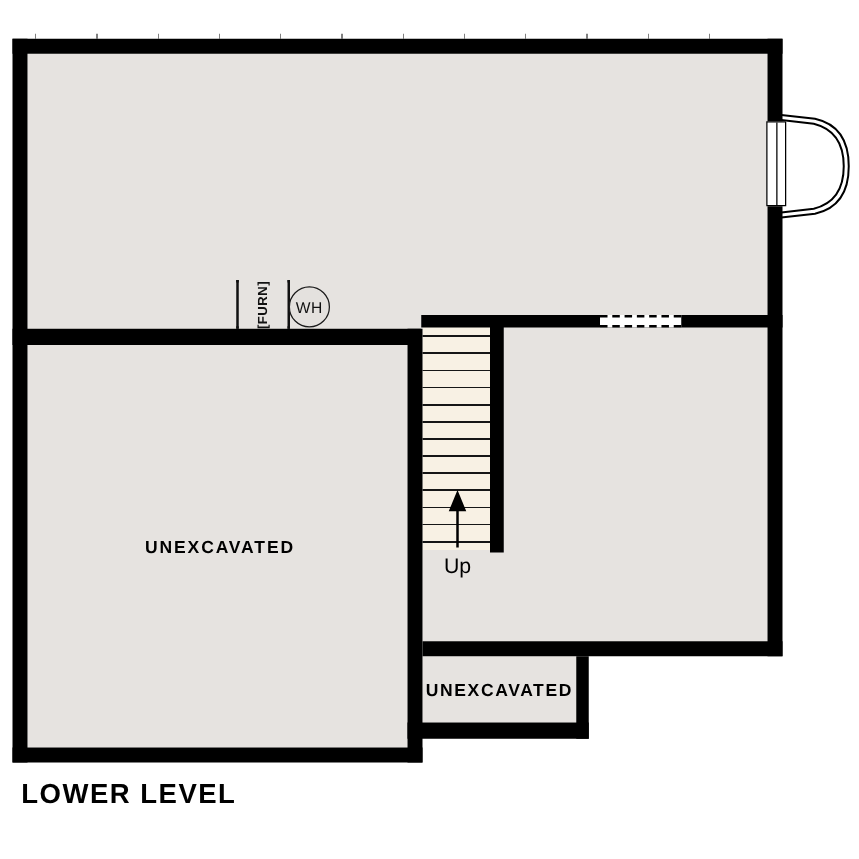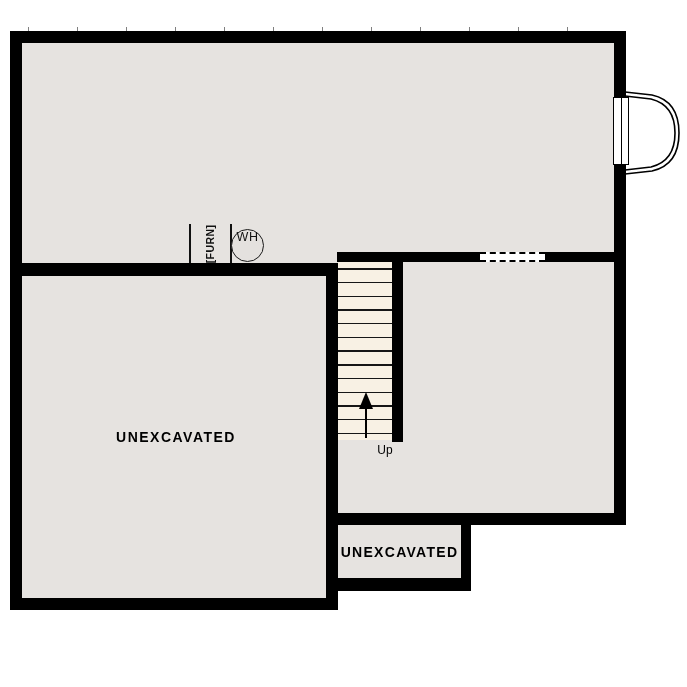--- a/index.html
+++ b/index.html
@@ -47,21 +47,21 @@
     left:613px;top:97px;width:16px;height:68px;background:#ffffff;
     border:1.5px solid #000;box-sizing:border-box;
   }
   .bay-frame-divider{position:absolute;left:6.5px;top:0;width:1.5px;height:100%;background:#000;}
   .bay-svg{left:624px;top:86px;}
   
   .room-label{font-weight:bold;text-align:center;line-height:1.1;}
   .lbl-basement{left:172px;top:136px;width:300px;font-size:18.5px;letter-spacing:1px;}
   .lbl-left{left:76px;top:430px;width:200px;font-size:14px;letter-spacing:1.5px;}
   .lbl-small{left:337px;top:545px;width:125px;font-size:14px;letter-spacing:1.3px;}
-  .lbl-up{left:364px;top:443px;width:42px;text-align:center;font-size:12px;}
+  .lbl-up{left:345px;top:443px;width:42px;text-align:center;font-size:17px;}
   .plan-title{left:17px;top:622px;font-size:22px;font-weight:bold;letter-spacing:1.2px;}
   
   .arrow-line{left:365px;top:406px;width:1.6px;height:32px;background:#000;}
   .arrow-head{
     left:359px;top:392px;width:0;height:0;
     border-left:7px solid transparent;border-right:7px solid transparent;
     border-bottom:17px solid #000;
   }
   
   .furnace{left:189px;top:224px;width:35px;height:39px;display:flex;align-items:stretch;justify-content:space-between;}
@@ -70,21 +70,21 @@
   .bracket-r{border:2px solid #111;border-left:none;}
   .furn-mid{flex:1;display:flex;align-items:center;justify-content:center;}
   .furn-text{
     transform:rotate(-90deg);white-space:nowrap;font-size:10.5px;font-weight:600;
     letter-spacing:0.4px;color:#111;
   }
   
   .wh{
     left:231px;top:229px;width:33px;height:33px;border-radius:50%;
     border:1.6px solid #1a1a1a;background:#e4e1de;box-sizing:border-box;
-    display:flex;align-items:flex-start;justify-content:center;
+    display:flex;align-items:center;justify-content:center;
     font-size:12.5px;letter-spacing:0.5px;color:#111;
   }
 </style>
 </head>
 <body>
 
 <div id="stage">
 
   <div class="abs ticks"></div>
 
@@ -128,14 +128,15 @@
   <div class="abs wh">
     <span>WH</span>
   </div>
 
   <div class="abs arrow-line"></div>
   <div class="abs arrow-head"></div>
 
   <div class="abs room-label lbl-left">UNEXCAVATED</div>
   <div class="abs room-label lbl-small">UNEXCAVATED</div>
   <div class="abs lbl-up">Up</div>
+  <div class="abs plan-title">LOWER LEVEL</div>
 
 </div>
 
 </body></html>

